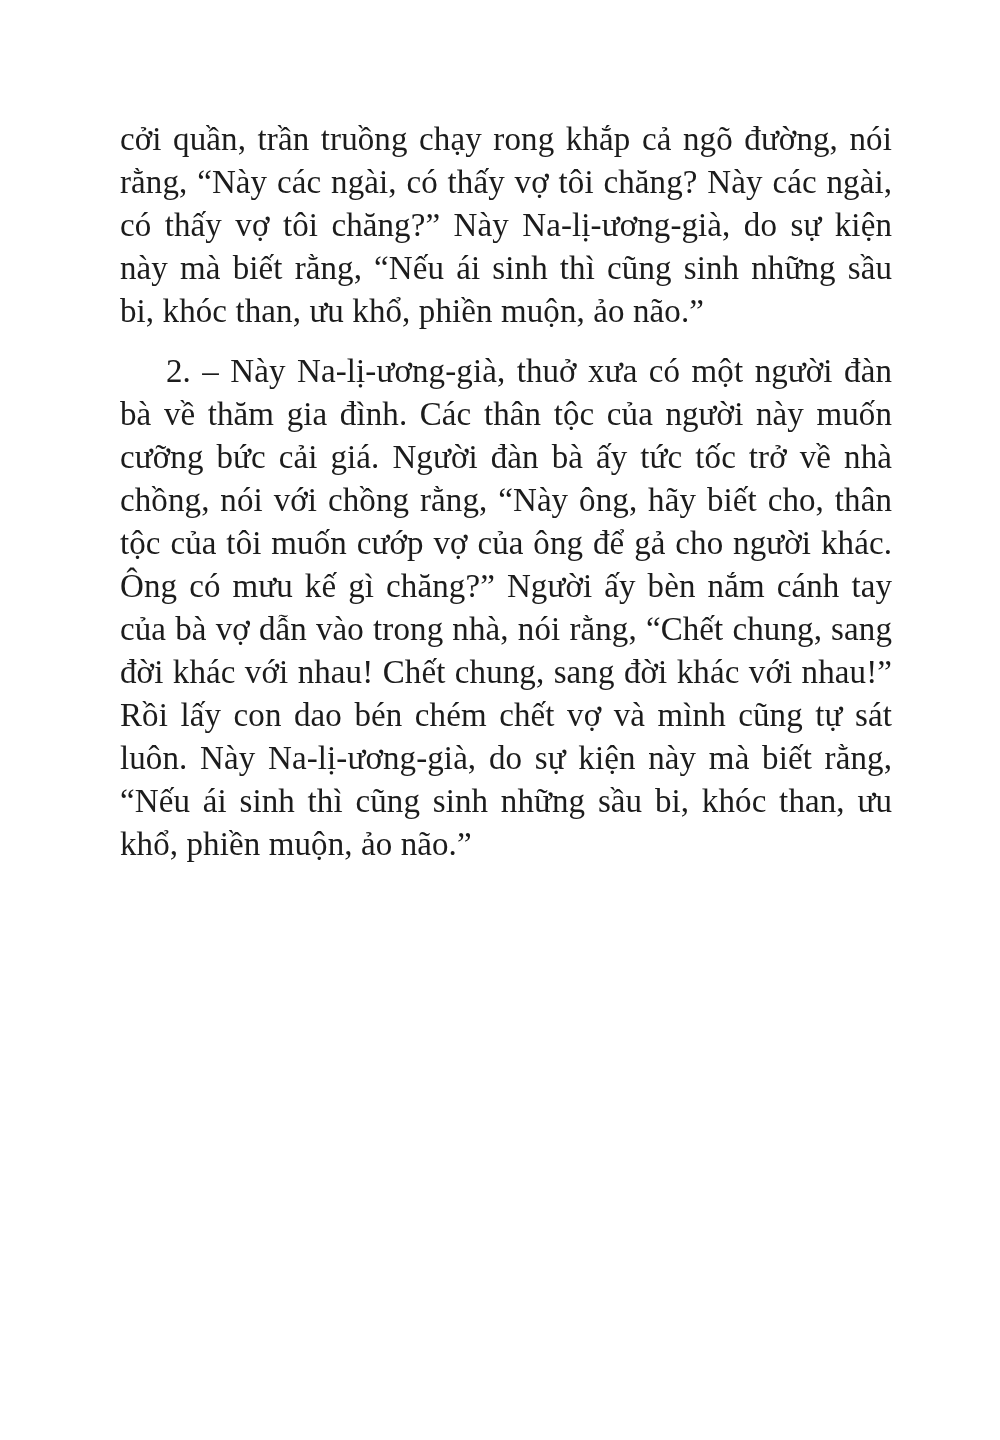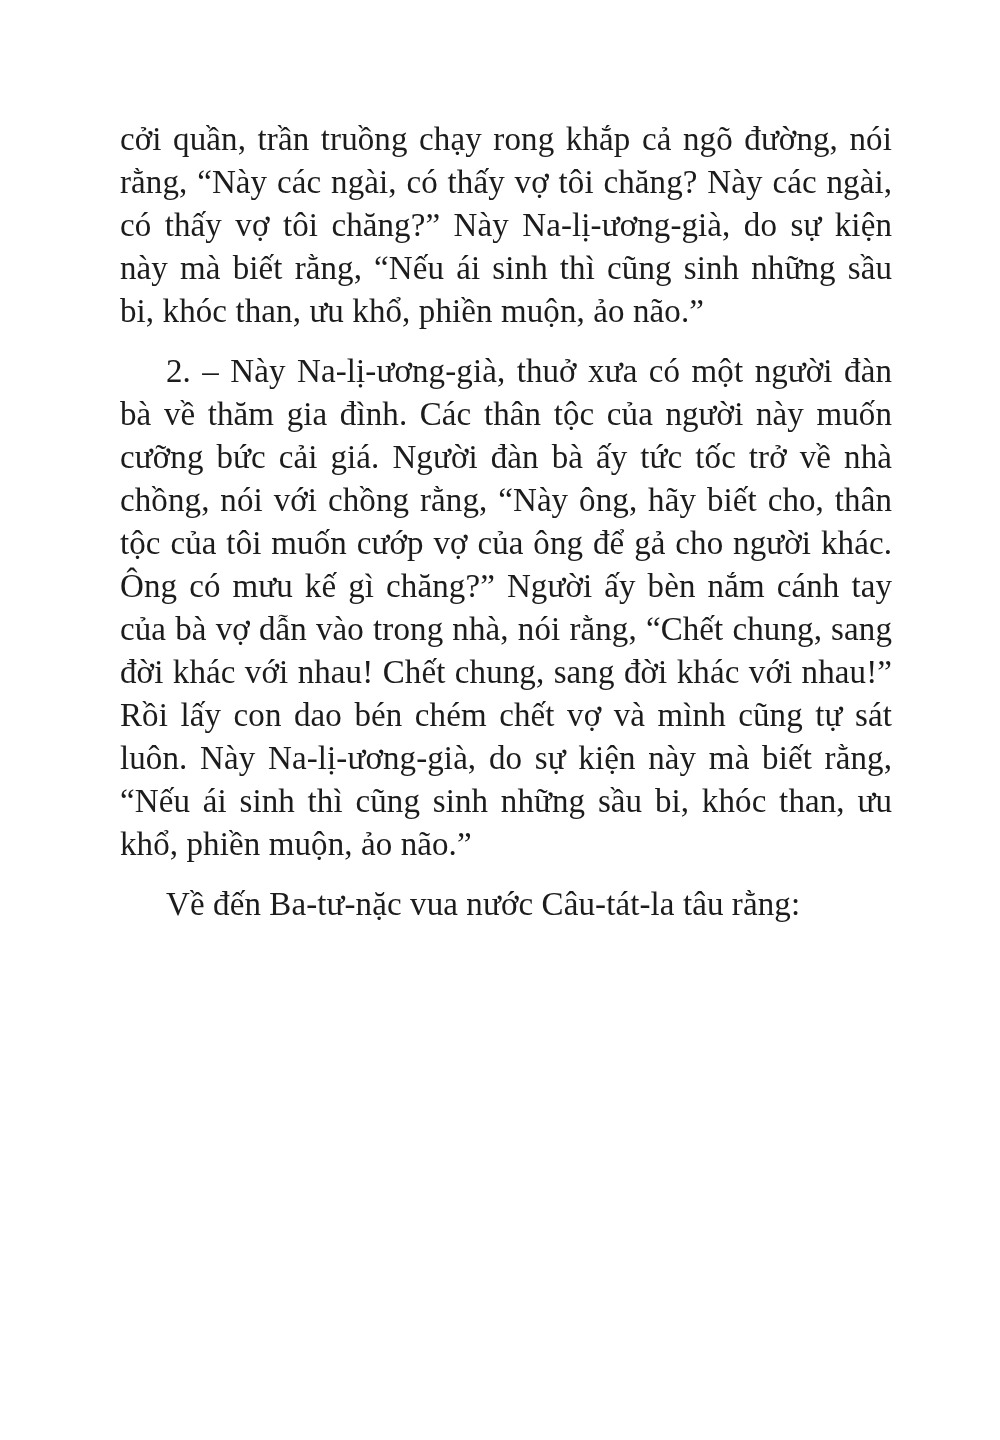--- a/index.html
+++ b/index.html
@@ -101,21 +101,20 @@
   }
 </style>
 </head>
 <body>
 
 <div class="page">
 
   <main class="text-block">
     <p class="para">cởi quần, trần truồng chạy rong khắp cả ngõ đường, nói rằng, “Này các ngài, có thấy vợ tôi chăng? Này các ngài, có thấy vợ tôi chăng?” Này Na-lị-ương-già, do sự kiện này mà biết rằng, “Nếu ái sinh thì cũng sinh những sầu bi, khóc than, ưu khổ, phiền muộn, ảo não.”</p>
     <p class="para indented">2. – Này Na-lị-ương-già, thuở xưa có một người đàn bà về thăm gia đình. Các thân tộc của người này muốn cưỡng bức cải giá. Người đàn bà ấy tức tốc trở về nhà chồng, nói với chồng rằng, “Này ông, hãy biết cho, thân tộc của tôi muốn cướp vợ của ông để gả cho người khác. Ông có mưu kế gì chăng?” Người ấy bèn nắm cánh tay của bà vợ dẫn vào trong nhà, nói rằng, “Chết chung, sang đời khác với nhau! Chết chung, sang đời khác với nhau!” Rồi lấy con dao bén chém chết vợ và mình cũng tự sát luôn. Này Na-lị-ương-già, do sự kiện này mà biết rằng, “Nếu ái sinh thì cũng sinh những sầu bi, khóc than, ưu khổ, phiền muộn, ảo não.”</p>
-    <p class="para indented">Về đến Ba-tư-nặc vua nước Câu-tát-la tâu rằng:</p>
   </main>
 
   <footer class="footer">
     <span class="page-number">336</span>
 
     <div class="logo">
       <div class="logo-stack">
         <span class="logo-tagline-top">LỜI PHẬT DẠY</span>
         <span class="logo-tagline-bottom">trong kinh</span>
       </div>

